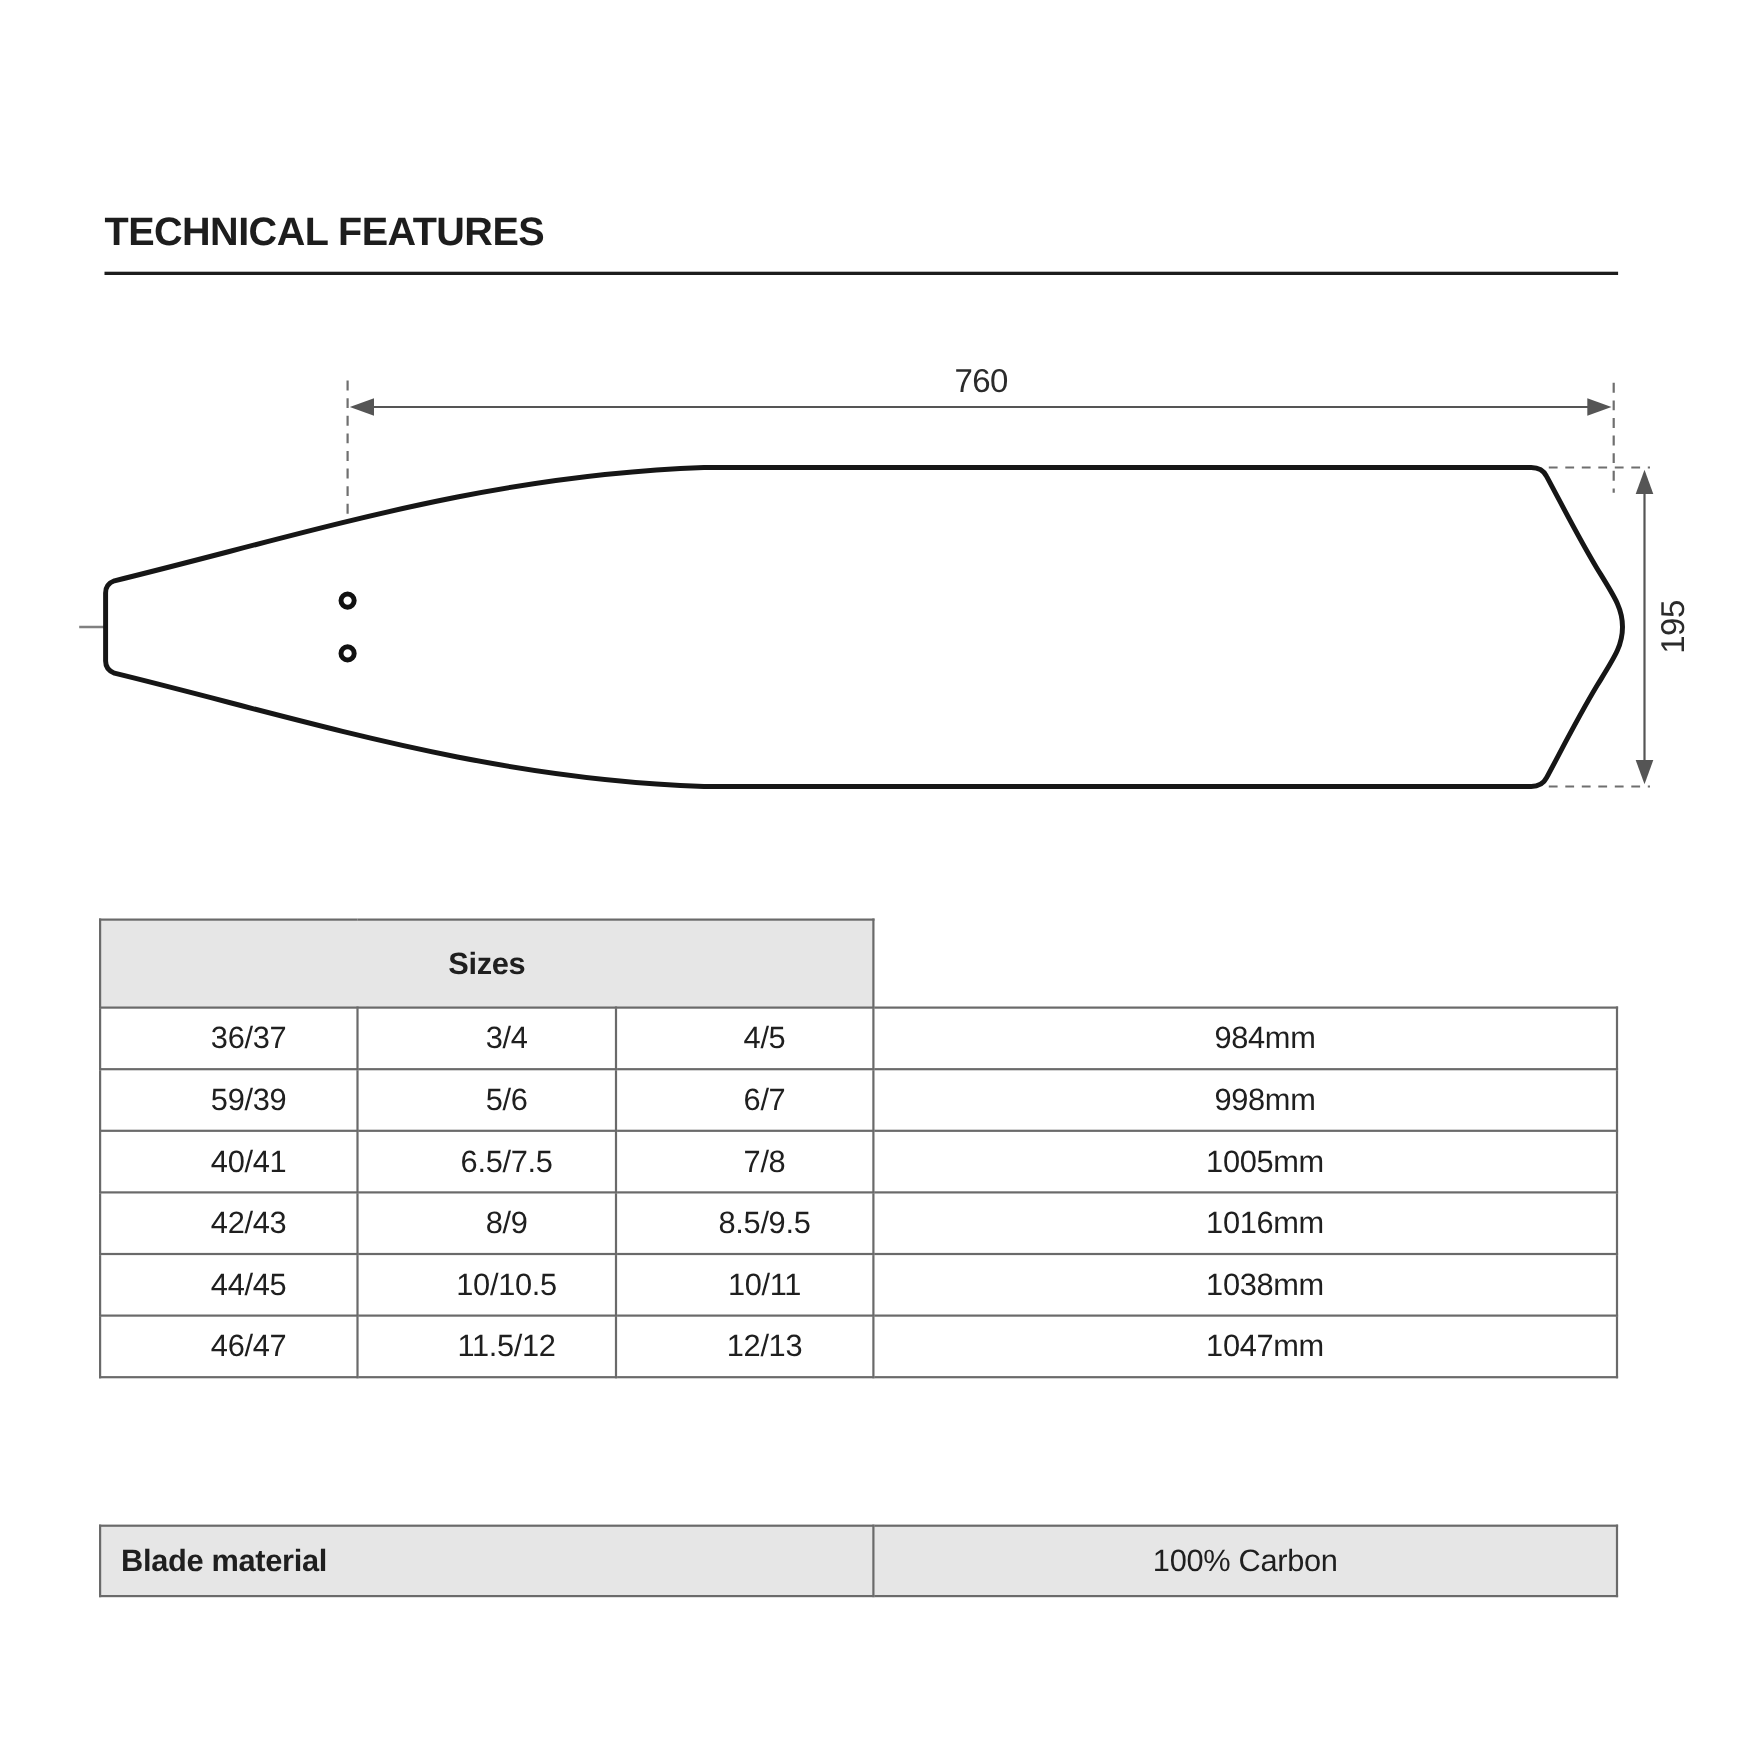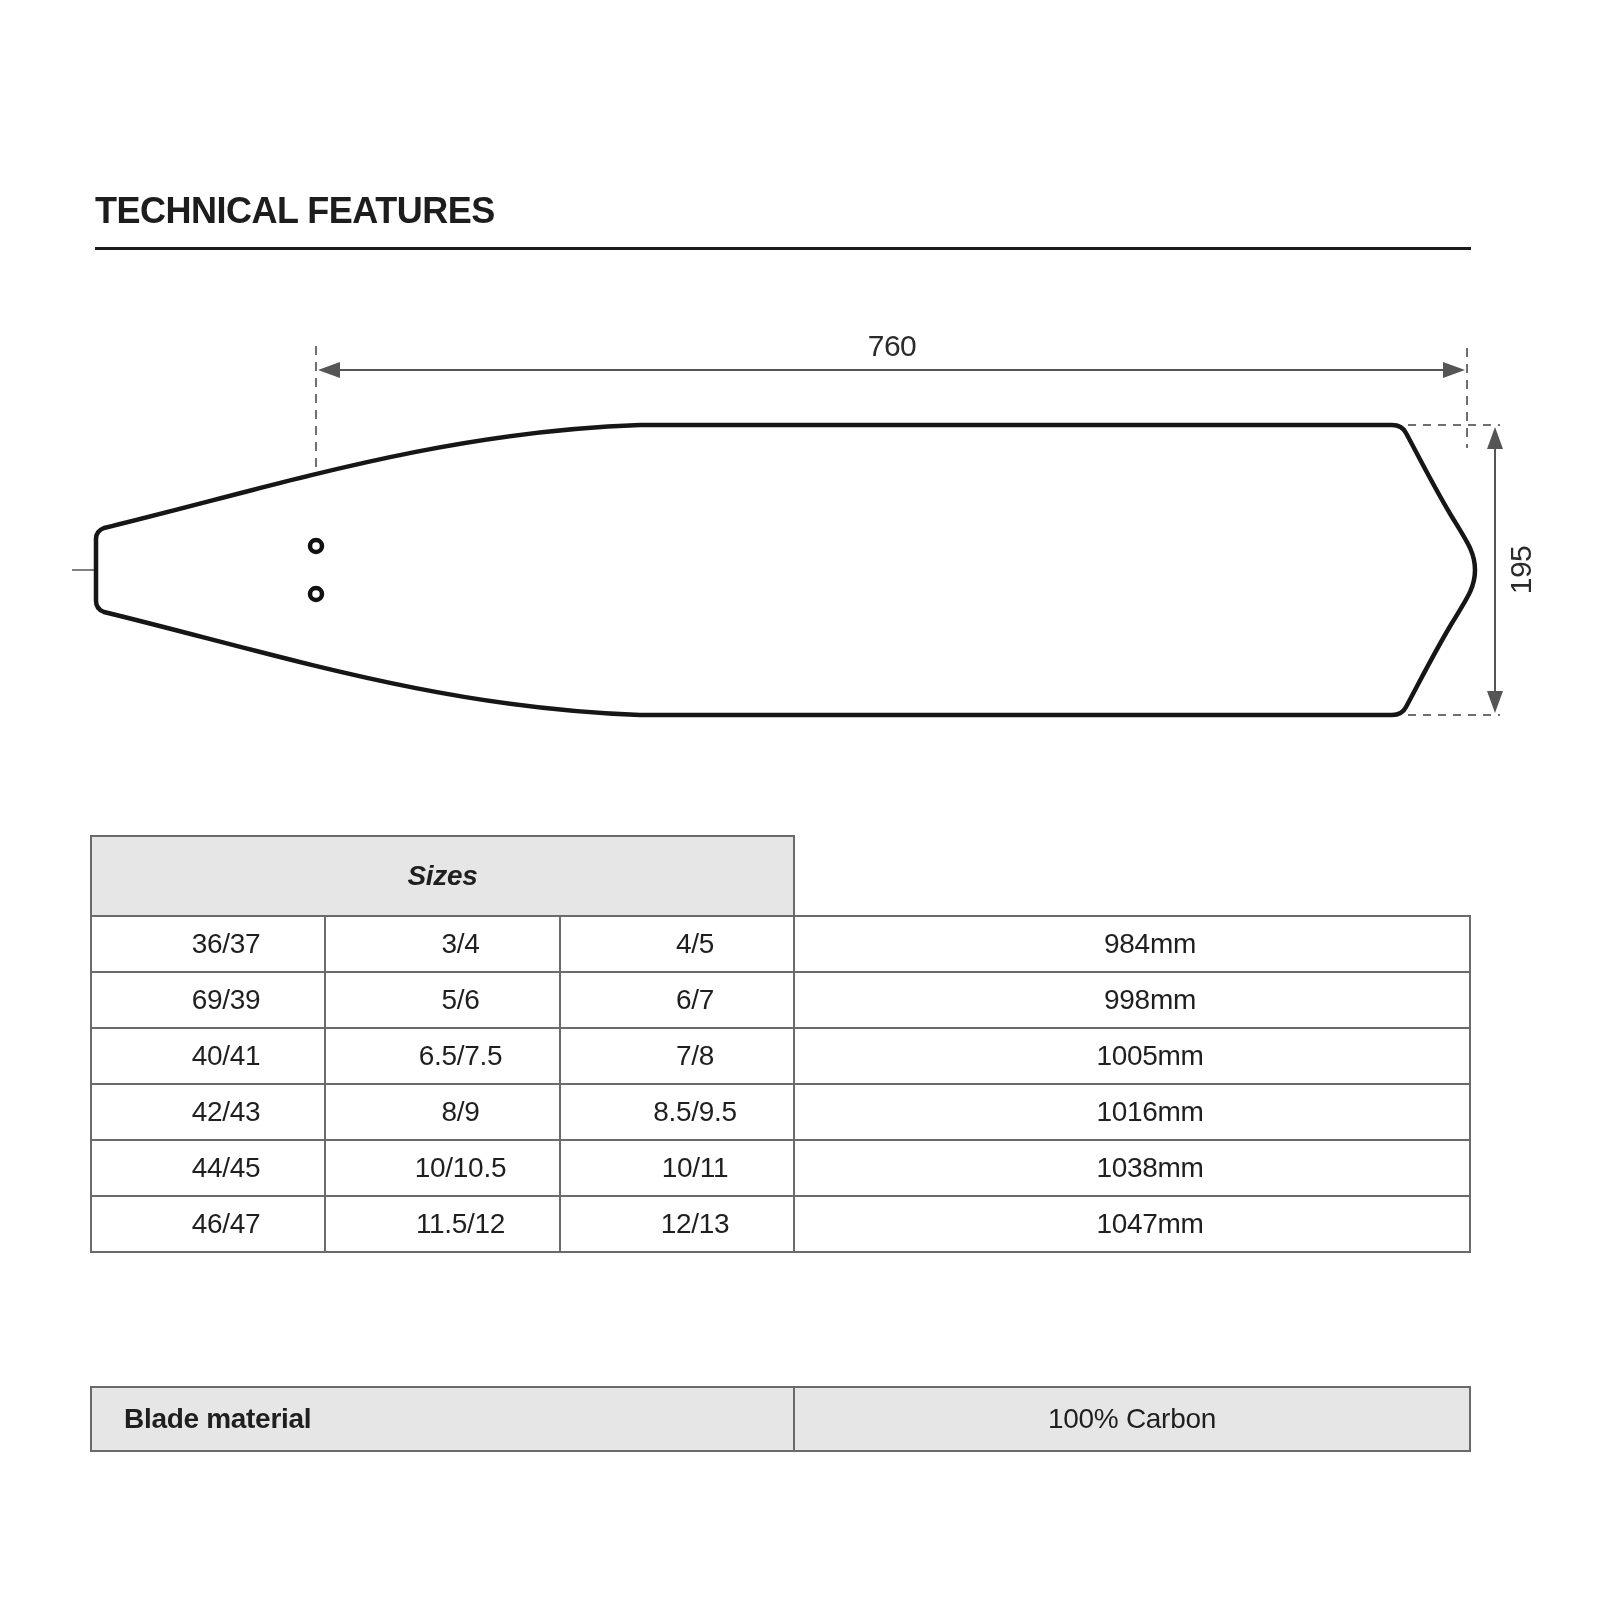--- a/index.html
+++ b/index.html
@@ -26,37 +26,37 @@
     position:absolute;left:90px;top:835px;
     width:1381px;
     border-collapse:collapse;table-layout:fixed;
     font-size:28px;letter-spacing:-0.3px;color:#1f1f1f;
   }
   .sizes-table td{
     border:2px solid #6a6a6a;
     text-align:center;vertical-align:middle;
     padding:0;
   }
-  .sizes-table .group-row td{height:78px;background:#e6e6e6;font-weight:bold;font-style:italic;}
+  .sizes-table .group-row td{height:78px;background:#e6e6e6;font-weight:bold;}
   .sizes-table .group-row td.no-cell{border:none;background:#ffffff;font-weight:normal;}
   .sizes-table .head-row td{height:68px;background:#e6e6e6;}
   .sizes-table .head-row td.length-head{font-weight:bold;white-space:pre-wrap;}
   .sizes-table .data-row td{height:54px;background:#ffffff;padding-left:36px;}
 
   .material-table{
     position:absolute;left:90px;top:1386px;
     width:1381px;
     border-collapse:collapse;table-layout:fixed;
     font-size:28px;letter-spacing:-0.3px;color:#1f1f1f;
   }
   .material-table td{
     border:2px solid #6a6a6a;background:#e6e6e6;
     height:62px;vertical-align:middle;padding:0;
   }
-  .material-table td.mat-label{font-weight:bold;text-align:left;padding-left:32px;}
+  .material-table td.mat-label{font-weight:bold;text-align:left;padding-left:18px;}
   .material-table td.mat-value{text-align:center;}
 
   .dim-text{
     font-family:"Liberation Sans", sans-serif;
     font-size:30px;fill:#2b2b2b;letter-spacing:-0.5px;
   }
 </style>
 </head>
 <body>
 
@@ -117,21 +117,21 @@
         <td colspan="3">Sizes</td>
         <td class="no-cell"></td>
       </tr>
       <tr class="data-row">
         <td>36/37</td>
         <td>3/4</td>
         <td>4/5</td>
         <td>984mm</td>
       </tr>
       <tr class="data-row">
-        <td>69/39</td>
+        <td>59/39</td>
         <td>5/6</td>
         <td>6/7</td>
         <td>998mm</td>
       </tr>
       <tr class="data-row">
         <td>40/41</td>
         <td>6.5/7.5</td>
         <td>7/8</td>
         <td>1005mm</td>
       </tr>

